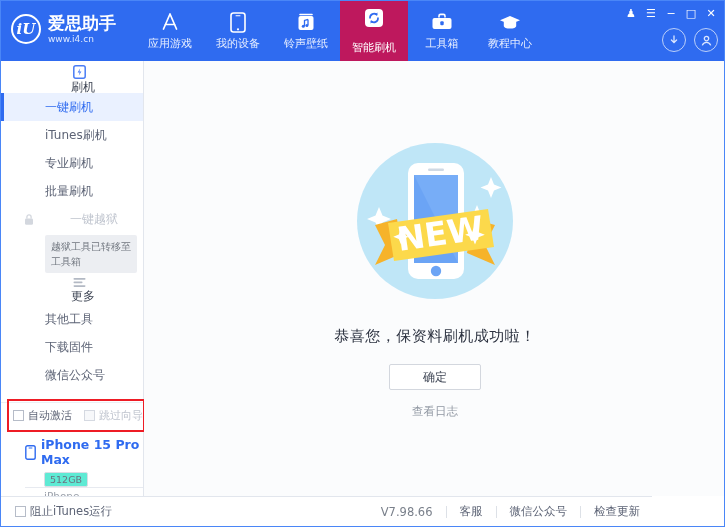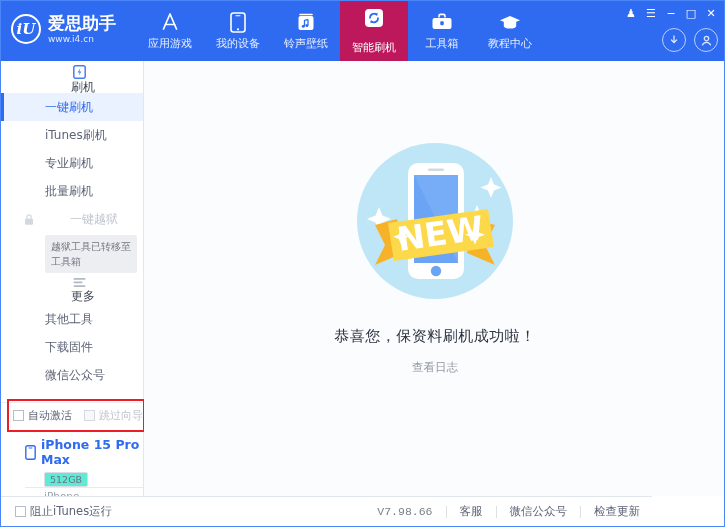--- a/index.html
+++ b/index.html
@@ -360,21 +360,21 @@
     font-size: 11.5px;
     color: #5c6375;
     cursor: pointer;
   }
   .sb-right {
     display: flex;
     align-items: center;
     font-size: 11.5px;
     color: #5c6375;
   }
-  .sb-ver { color: #7a808b; font-family: Liberation Mono, monospace; }
+  .sb-ver { color: #7a808b; }
   .sb-sep {
     width: 1px; height: 12px;
     background: #dde1e7;
     margin: 0 13px;
   }
   .sb-link { cursor: pointer; }
 </style>
 </head>
 <body>
 
@@ -596,20 +596,21 @@
 
           <path d="M53 102 L153 88 L159 126 L59 140 Z" fill="#fcd94b"></path>
           <text x="106" y="124" font-family="'DejaVu Sans','Liberation Sans',sans-serif" font-size="33" font-weight="bold" fill="#ffffff" text-anchor="middle" transform="rotate(-8 106 118)">NEW</text>
           <path d="M66 108 l2.2 5.5 5.5 2.2 -5.5 2.2 -2.2 5.5 -2.2 -5.5 -5.5 -2.2 5.5 -2.2 Z" fill="#ffffff"></path>
           <path d="M140 104 l2.8 7 7 2.8 -7 2.8 -2.8 7 -2.8 -7 -7 -2.8 7 -2.8 Z" fill="#ffffff"></path>
         </svg>
       </div>
 
       <div class="msg">恭喜您，保资料刷机成功啦！</div>
 
+      <button class="ok-btn">确定</button>
 
       <div class="log-link">查看日志</div>
 
     </div>
   </div>
 
   <div class="statusbar">
     <div class="sb-left">
       <span class="chk-box"></span>
       <span>阻止iTunes运行</span>

